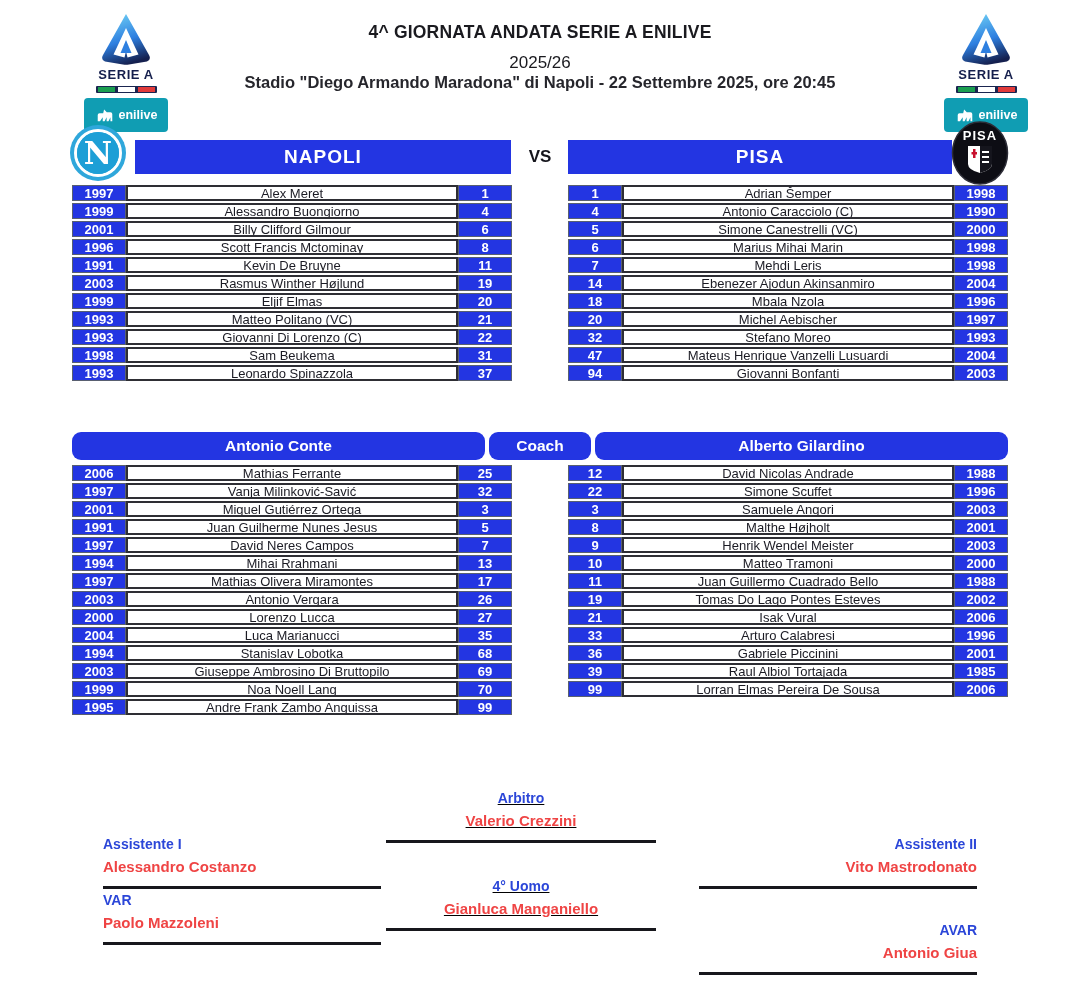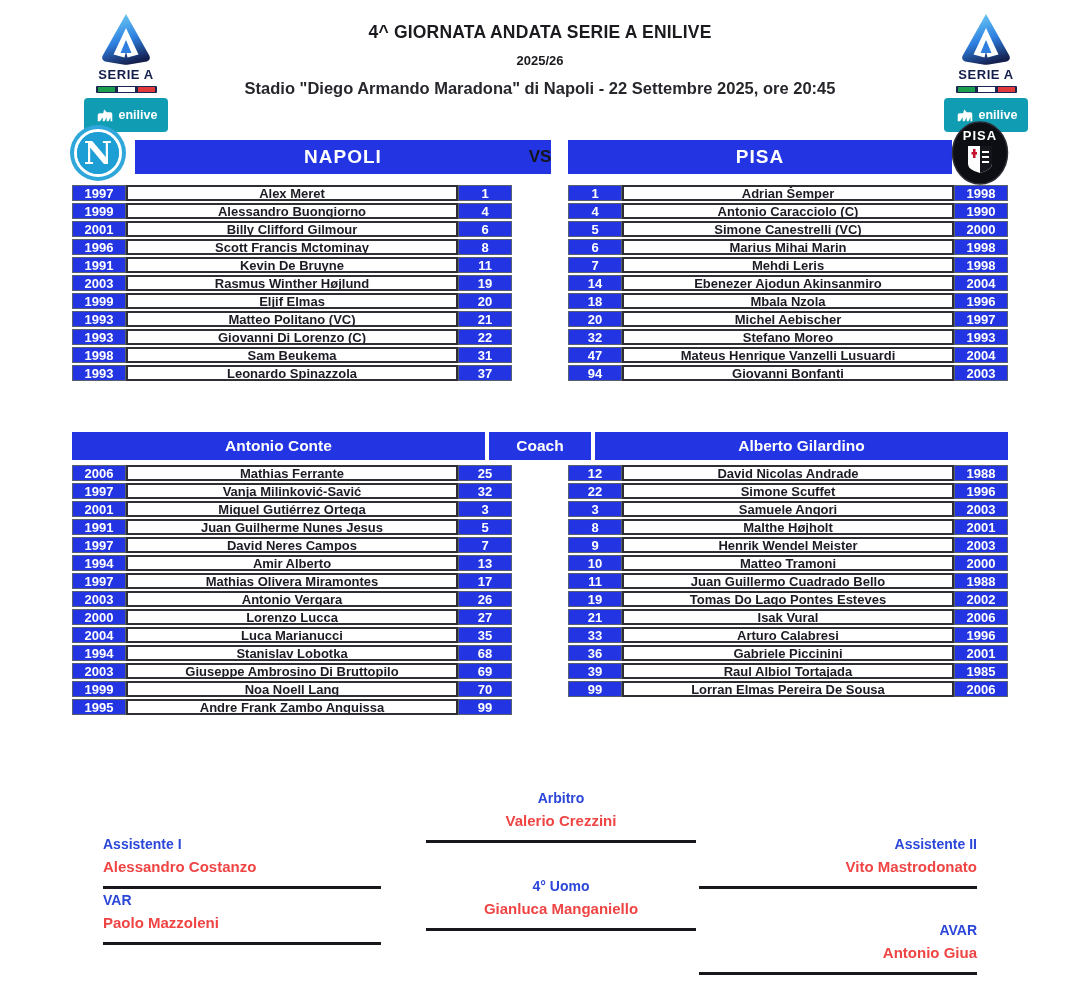--- a/index.html
+++ b/index.html
@@ -8,21 +8,21 @@
     --ink:#15151c;
     --line:#2e2e34;
   }
   *{box-sizing:border-box;margin:0;padding:0;}
   body{background:#ffffff;font-family:"Liberation Sans",sans-serif;}
   .sheet{position:relative;width:1080px;height:998px;background:#ffffff;overflow:hidden;}
 
   
   .titles{position:absolute;top:22px;left:190px;right:190px;text-align:center;color:#1a1a1f;}
   .title-line1{font-size:17.5px;font-weight:bold;letter-spacing:.2px;margin-bottom:10px;}
-  .title-line2{font-size:13px;font-weight:bold;margin-bottom:11px;}
+  .title-line2{font-size:17px;font-weight:normal;}
   .title-line3{font-size:16.5px;font-weight:bold;color:#26262c;}
 
   .seriea-logo{position:absolute;width:92px;display:flex;flex-direction:column;align-items:center;}
   .seriea-logo.left{left:80px;top:13px;}
   .seriea-logo.right{right:48px;top:13px;}
   .seriea-text{font-size:13px;font-weight:bold;color:#141E4C;letter-spacing:.6px;margin-top:2px;}
   .flag{display:flex;gap:3px;background:#1A2550;padding:1px 2px;margin-top:4px;border-radius:1px;}
   .flag span{width:17px;height:5px;display:block;}
   .flag .g{background:#1B9E50;}
   .flag .w{background:#ffffff;}
@@ -30,48 +30,48 @@
   .enilive-badge{margin-top:5px;background:#109DB3;border-radius:4px;width:84px;height:34px;display:flex;align-items:center;justify-content:center;gap:4px;}
   .enilive-badge .txt{color:#ffffff;font-size:12.5px;font-weight:bold;}
 
   
   .crest{position:absolute;}
   .crest.napoli{left:69px;top:124px;}
   .crest.pisa{left:951px;top:121px;}
   .team-bar{position:absolute;top:140px;height:34px;background:var(--blue);color:#fff;
             display:flex;align-items:center;justify-content:center;
             font-size:19px;font-weight:bold;letter-spacing:1px;}
-  .team-bar.napoli{left:135px;width:416px;}
+  .team-bar.napoli{left:135px;width:376px;}
   .team-bar.pisa{left:568px;width:384px;}
   .vs{position:absolute;top:147px;left:518px;width:44px;text-align:center;
       font-size:17px;font-weight:bold;color:var(--ink);}
 
   
   .col{position:absolute;width:440px;}
   .col.left{left:72px;}
   .col.right{left:568px;}
   .col.starters{top:185px;}
   .col.bench{top:465px;}
   .row{display:flex;height:16px;margin-bottom:2px;align-items:stretch;}
   .cell{display:flex;align-items:center;justify-content:center;}
   .cell.box{width:54px;background:var(--blue);color:#fff;font-size:13px;font-weight:bold;
             border:1px solid #596070;flex:none;}
-  .cell.name{flex:1;background:#fff;color:#1b1b24;font-size:13px;font-weight:bold;
+  .cell.name{flex:1;background:#fff;color:#1b1b24;font-size:13px;font-weight:normal;
              border:2px solid var(--line);white-space:nowrap;overflow:hidden;}
 
   
   .coach-row{position:absolute;top:432px;left:72px;width:936px;height:28px;display:flex;gap:4px;}
   .coach-bar{background:var(--blue);color:#fff;display:flex;align-items:center;justify-content:center;
-             font-size:15.5px;font-weight:bold;}
+             font-size:15.5px;font-weight:bold;border-radius:9px;}
   .coach-bar.side{flex:1;}
   .coach-bar.center{width:102px;flex:none;}
 
   
   .off{position:absolute;}
-  .off-center{left:426px;width:270px;text-align:center;}
+  .off-center{left:386px;width:270px;text-align:center;text-decoration:underline;}
   .off-left{left:103px;width:278px;text-align:left;}
   .off-right{left:699px;width:278px;text-align:right;}
   .off-label{color:var(--label-blue);font-size:14px;font-weight:bold;margin-bottom:6px;}
   .off-name{color:#ef4444;font-size:15px;font-weight:bold;padding-bottom:11px;
             border-bottom:3px solid #17171c;}
 </style>
 </head>
 <body>
 
 <div class="sheet">
@@ -306,21 +306,21 @@
         <span class="cell name">Juan Guilherme Nunes Jesus</span>
         <span class="cell box">5</span>
       </div>
       <div class="row">
         <span class="cell box">1997</span>
         <span class="cell name">David Neres Campos</span>
         <span class="cell box">7</span>
       </div>
       <div class="row">
         <span class="cell box">1994</span>
-        <span class="cell name">Amir Alberto</span>
+        <span class="cell name">Mihai Rrahmani</span>
         <span class="cell box">13</span>
       </div>
       <div class="row">
         <span class="cell box">1997</span>
         <span class="cell name">Mathias Olivera Miramontes</span>
         <span class="cell box">17</span>
       </div>
       <div class="row">
         <span class="cell box">2003</span>
         <span class="cell name">Antonio Vergara</span>

